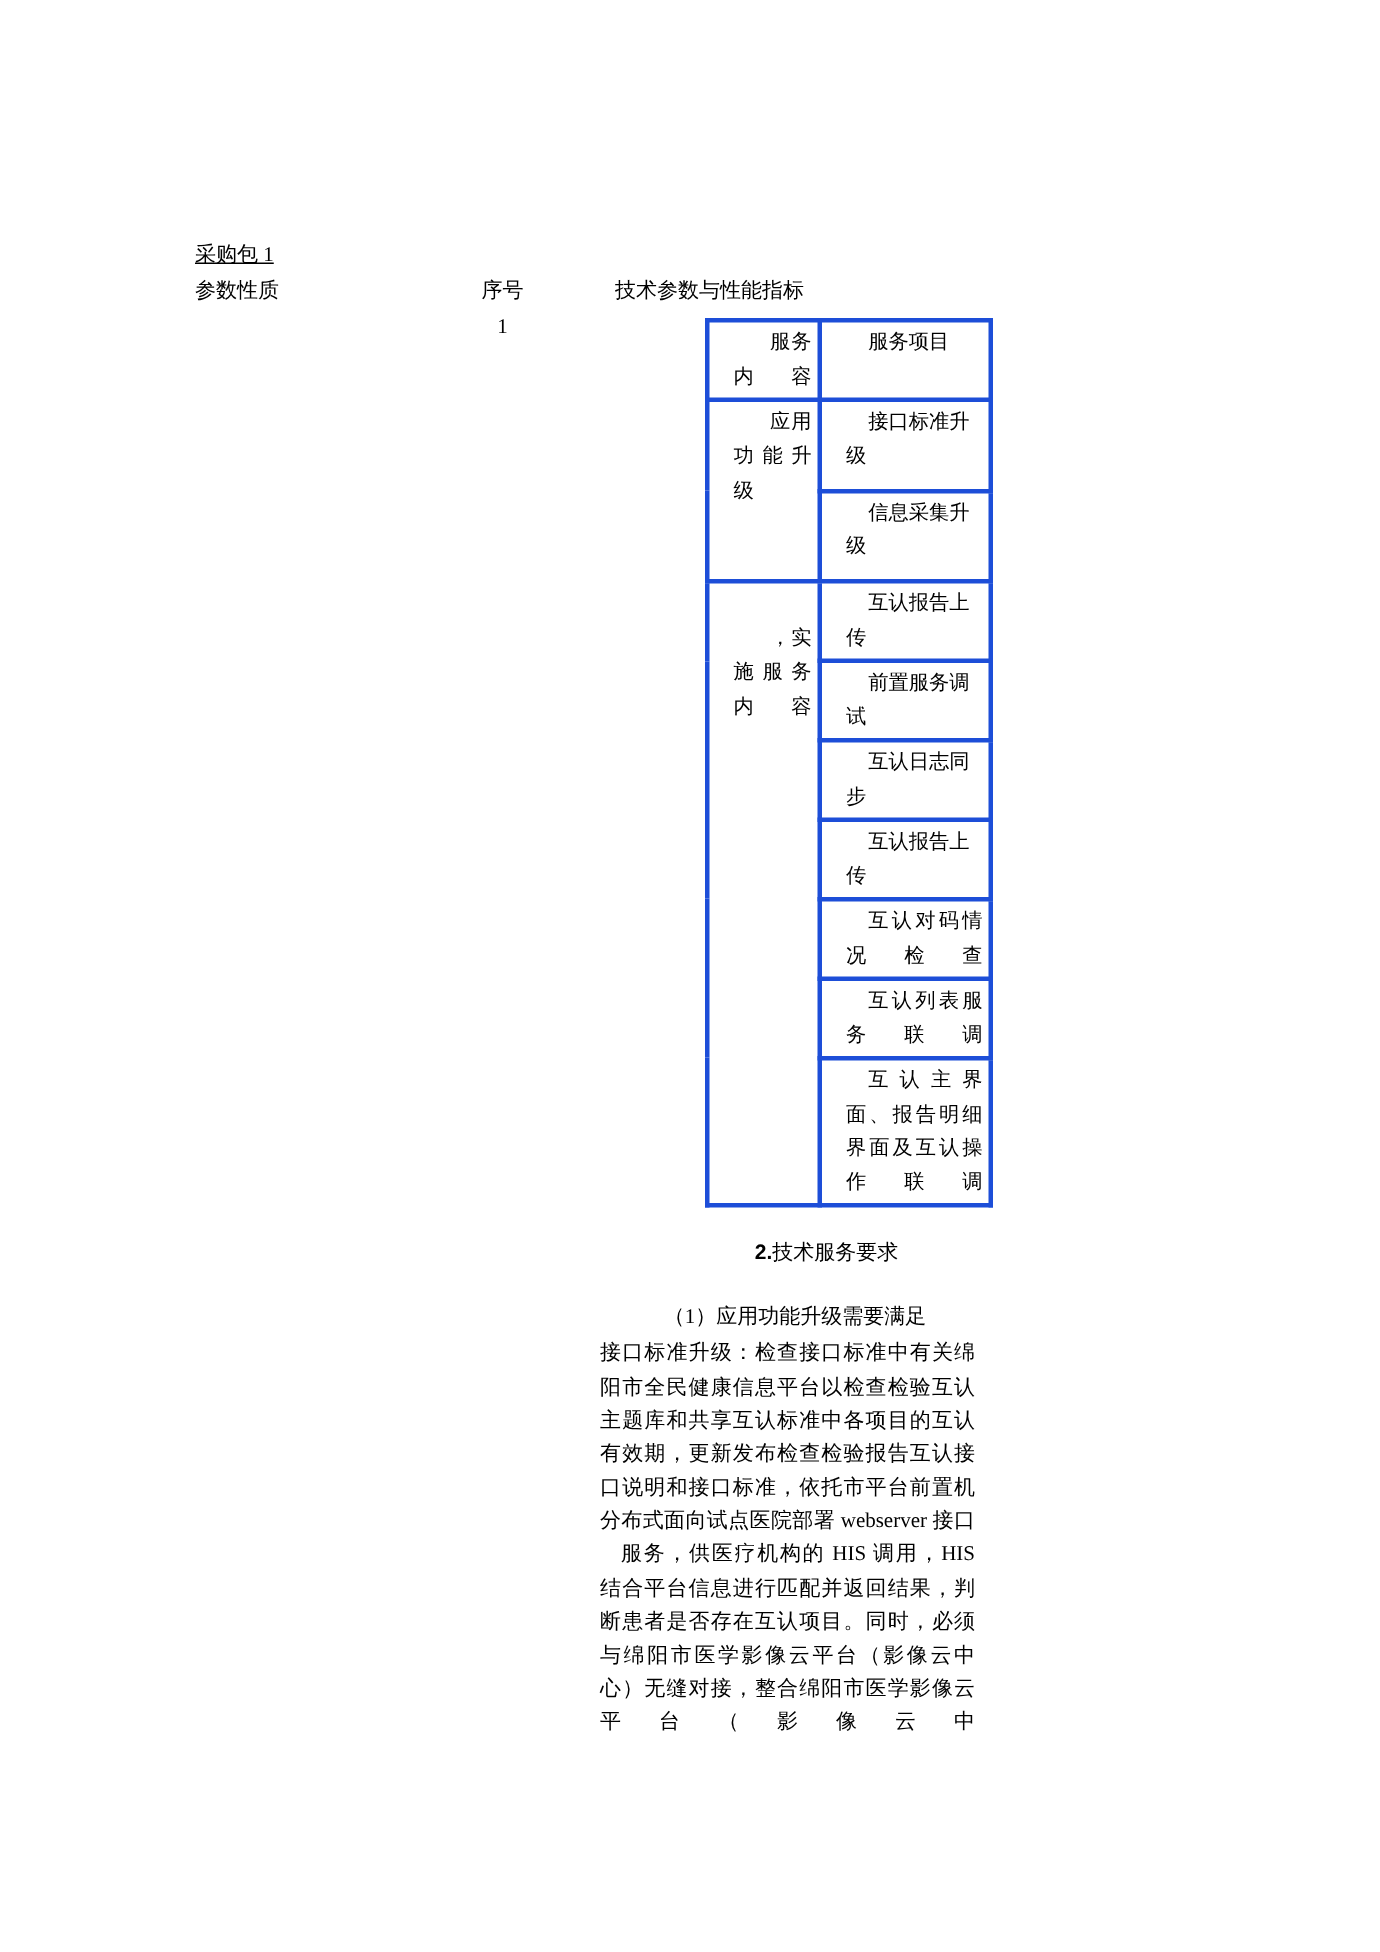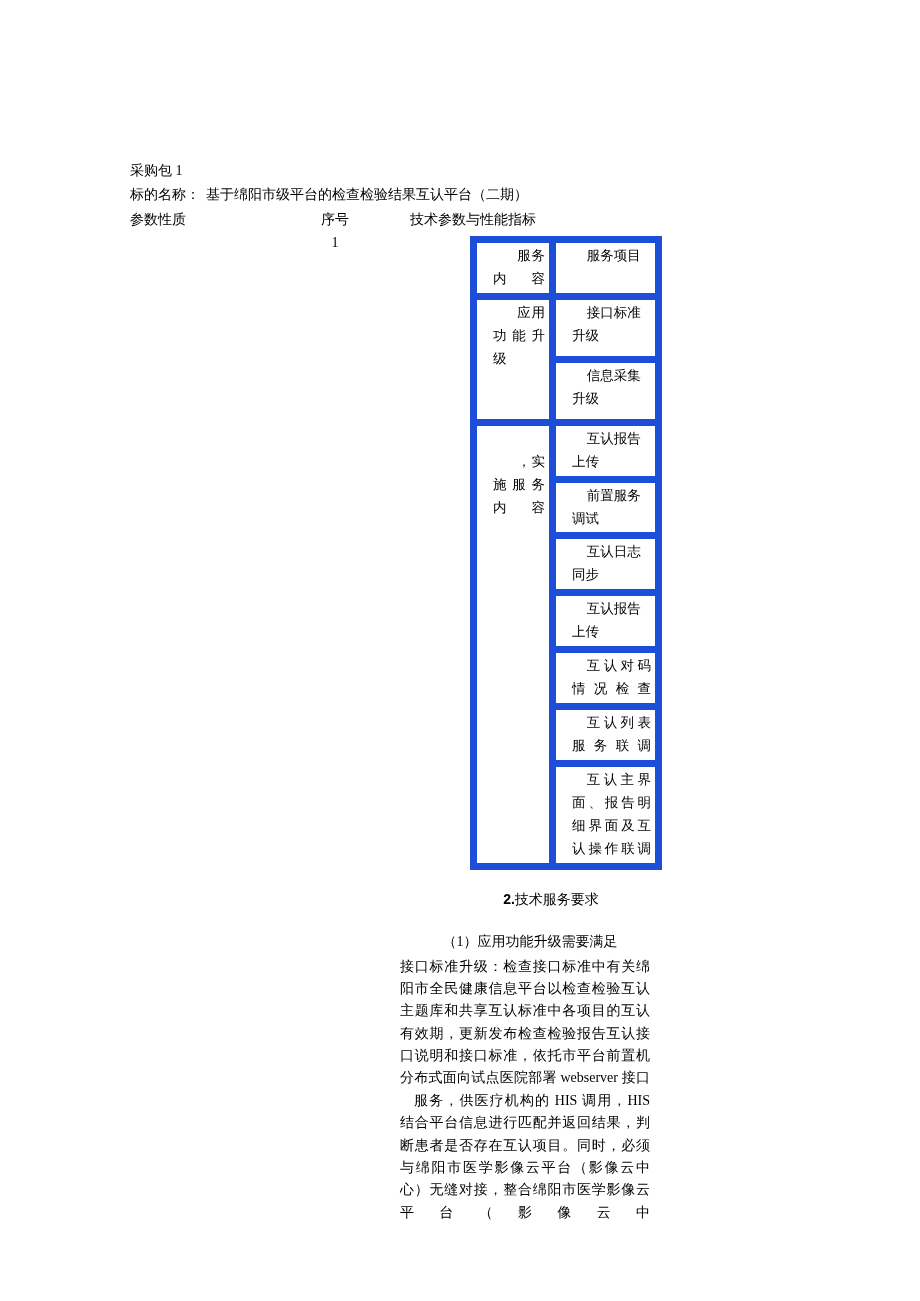--- a/index.html
+++ b/index.html
@@ -12,20 +12,21 @@
     padding: 0;
     width: 920px;
   }
   .page {
     padding: 160px 120px 0 130px;
   }
   .row {
     display: flex;
     align-items: baseline;
     margin-bottom: 2px;
+    text-decoration: underline;
   }
   .header-row {
     display: flex;
     margin-bottom: 1px;
   }
   .col-param {
     width: 130px;
     flex: 0 0 130px;
   }
   .col-seq {
@@ -41,21 +42,21 @@
     align-items: flex-start;
   }
   .inner-table {
     border-collapse: collapse;
     margin-left: 60px;
     margin-top: 4px;
     width: 192px;
     font-size: 13.5px;
   }
   .inner-table td {
-    border: 7px solid #1d4ed8;
+    border: 3px solid #1d4ed8;
     padding: 2px 4px 2px 16px;
     vertical-align: top;
     line-height: 1.7;
     margin-left: 16px;
   }
   .inner-table .left-cell {
     width: 52px;
     text-align: justify;
     text-align-last: justify;
   }
@@ -92,24 +93,20 @@
 </style>
 </head>
 <body>
 
 <div class="page">
 
   <div class="row">
     <span>采购包 1</span>
   </div>
 
-  <div class="row">
-    <span>标的名称：</span>
-    <span style="margin-left:6px">基于绵阳市级平台的检查检验结果互认平台（二期）</span>
-  </div>
 
   <div class="header-row">
     <div class="col-param">参数性质</div>
     <div class="col-seq">序号</div>
     <div class="col-tech">技术参数与性能指标</div>
   </div>
 
   <div class="content-wrap">
     <div class="col-param"></div>
     <div class="col-seq">1</div>

